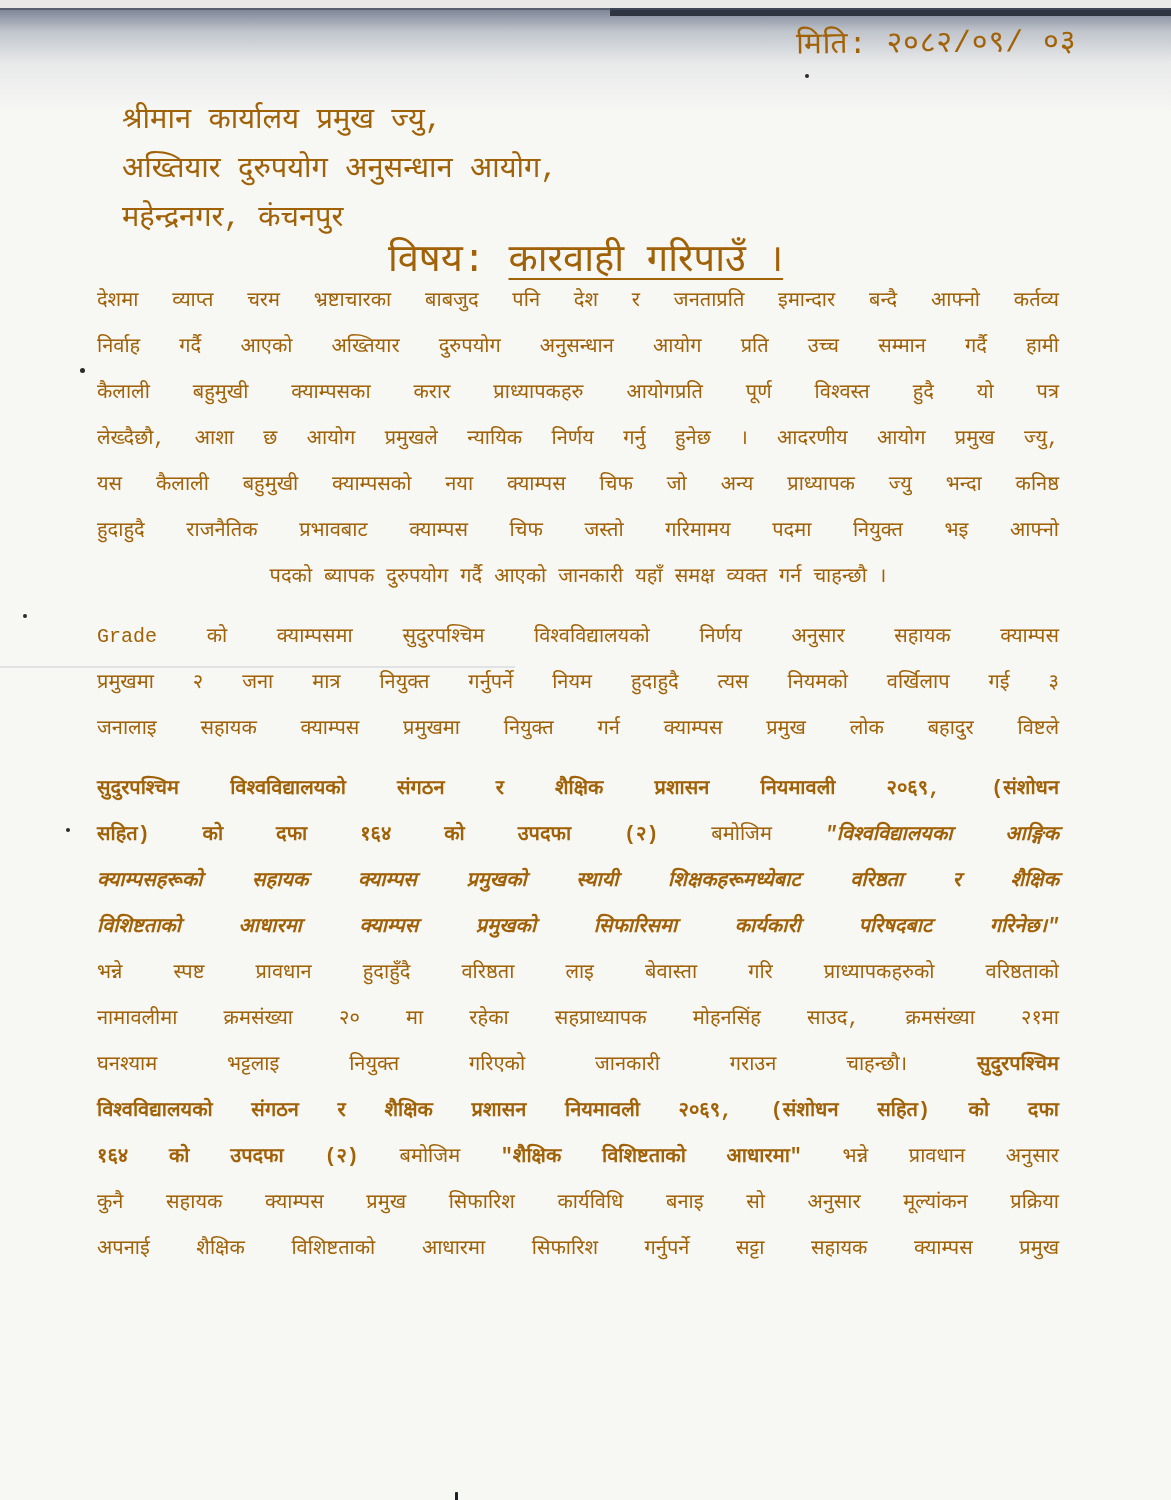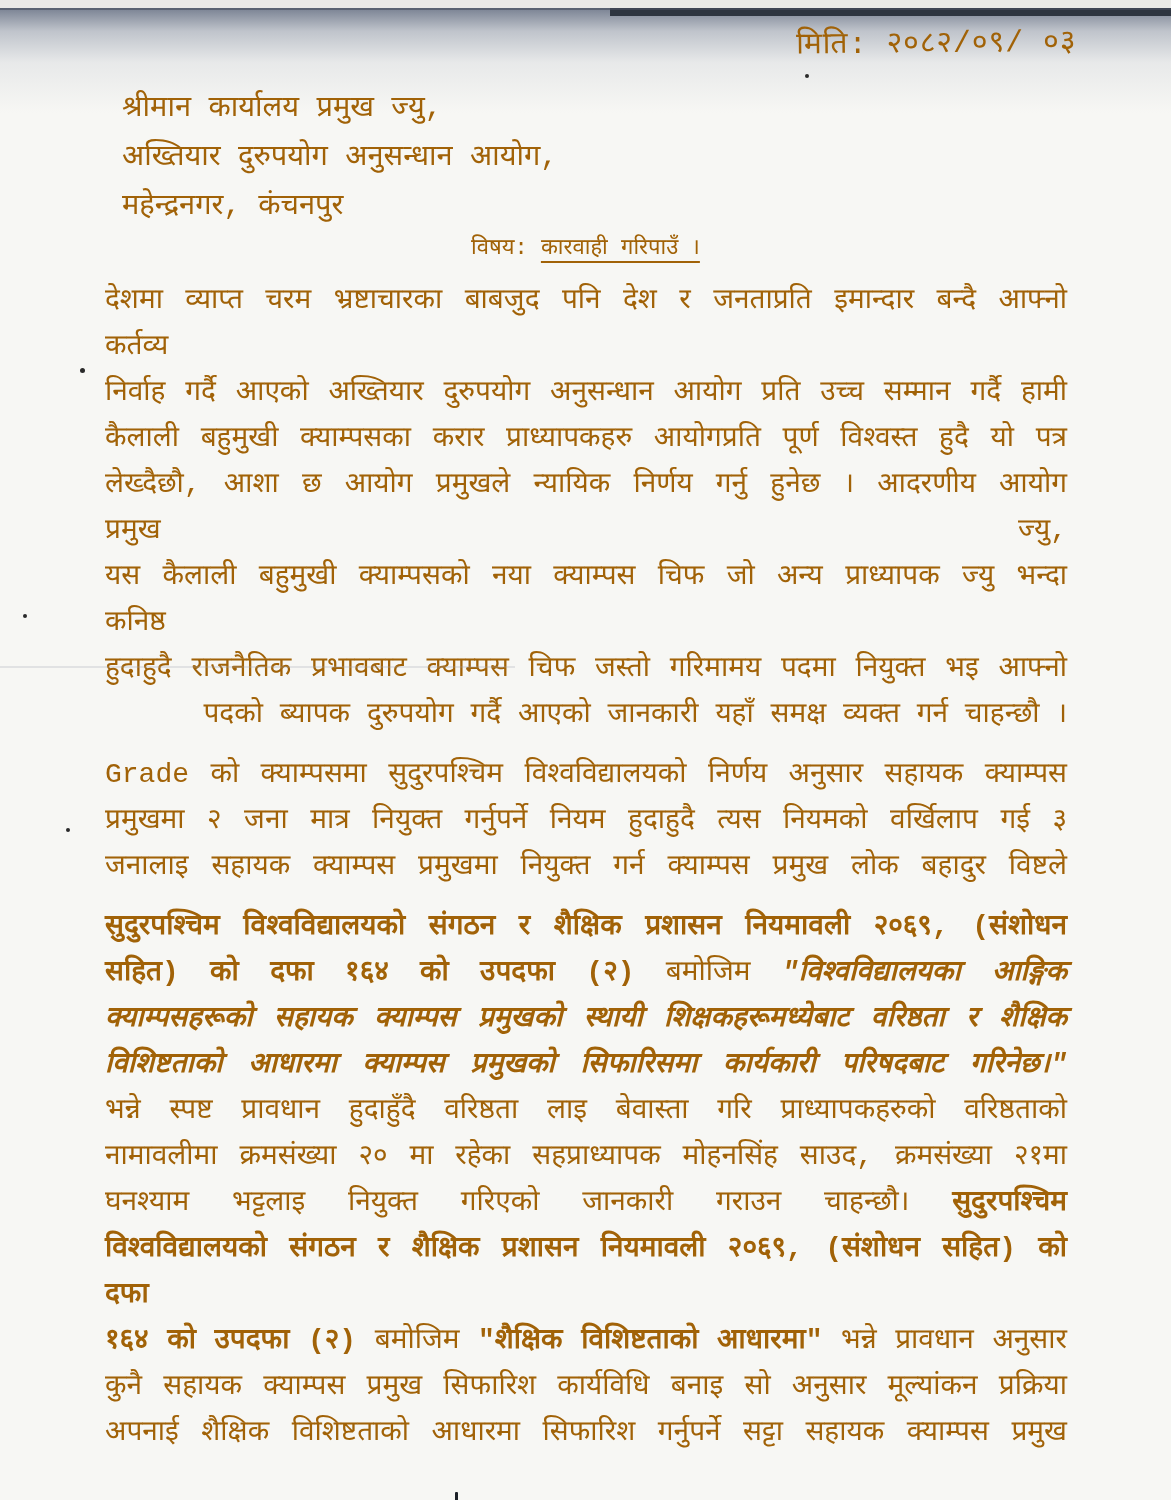--- a/index.html
+++ b/index.html
@@ -46,38 +46,38 @@
   .speck.s4{left:805px;top:66px;width:4px;height:4px;}
   .tick{position:absolute;left:455px;top:1484px;width:3px;height:11px;background:#1d2128;border-radius:1px;}
 
   
   .date-line{
     position:absolute;top:12px;right:95px;
     font-size:30px;letter-spacing:1px;
     transform:rotate(-0.6deg);
   }
   .addressee{
-    position:absolute;top:76px;left:122px;
+    position:absolute;top:88px;left:122px;
     font-size:29px;line-height:49px;
   }
   .subject-line{
     position:absolute;top:222px;left:0;width:100%;
-    text-align:center;font-size:22px;
+    text-align:center;font-size:38px;
   }
   .subject-underlined{
     text-decoration:underline;
     text-underline-offset:7px;
     text-decoration-thickness:2px;
   }
   .letter-body{
-    position:absolute;top:270px;left:105px;width:962px;
-    font-size:28px;
+    position:absolute;top:270px;left:97px;width:962px;
+    font-size:20px;
   }
   .para{margin:0 0 14px 0;}
-  .line{line-height:46px;text-align:right;}
+  .line{line-height:46px;text-align:center;}
   .line.just{text-align:justify;text-align-last:justify;}
   .seg-r{font-weight:normal;font-style:normal;}
   .seg-b{font-weight:bold;font-style:normal;}
   .seg-bi{font-weight:bold;font-style:italic;}
 </style>
 </head>
 <body>
 
 <div class="page">
 

